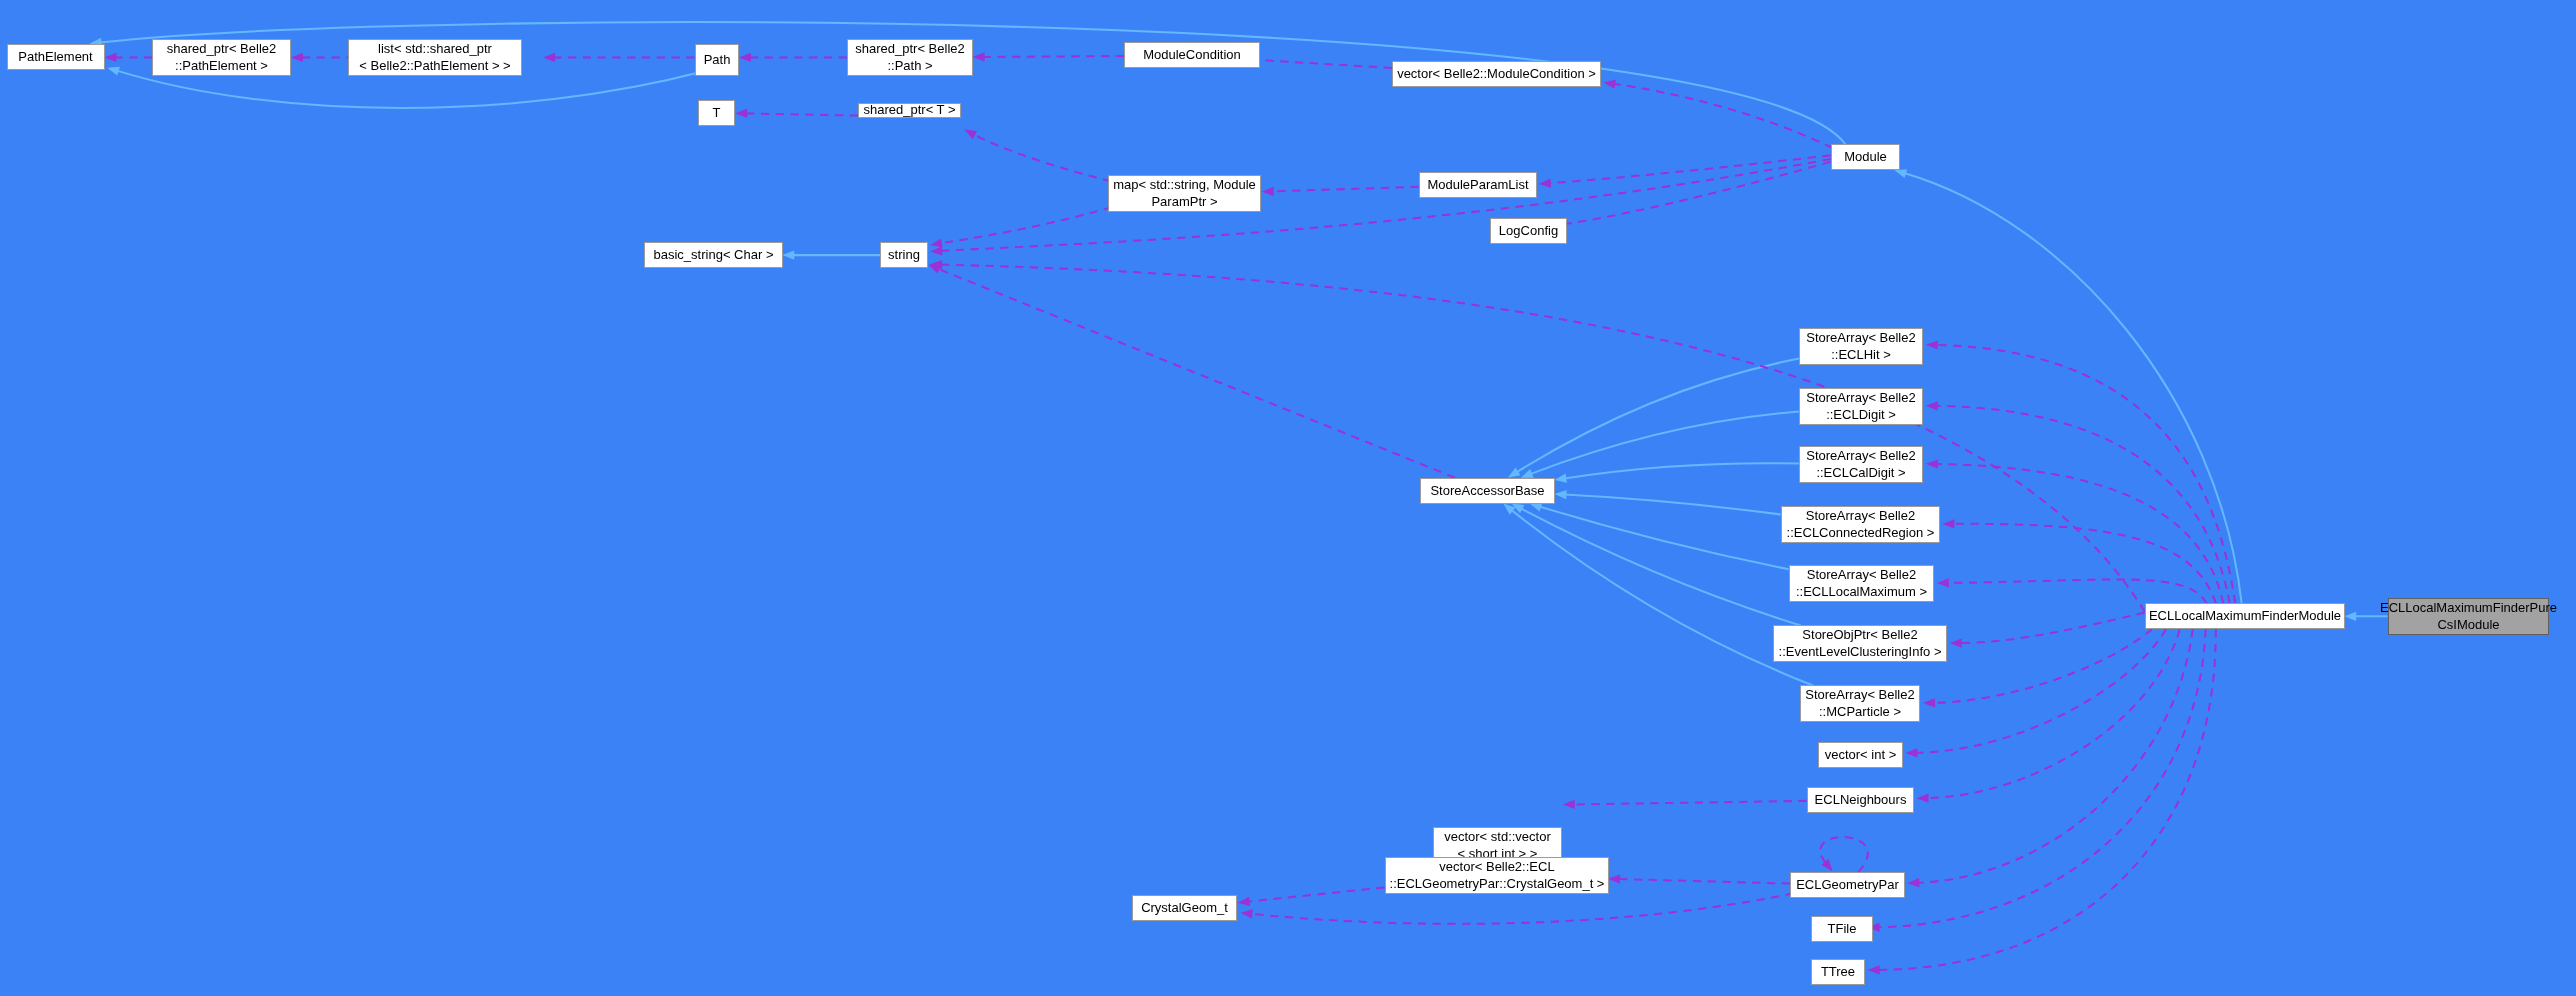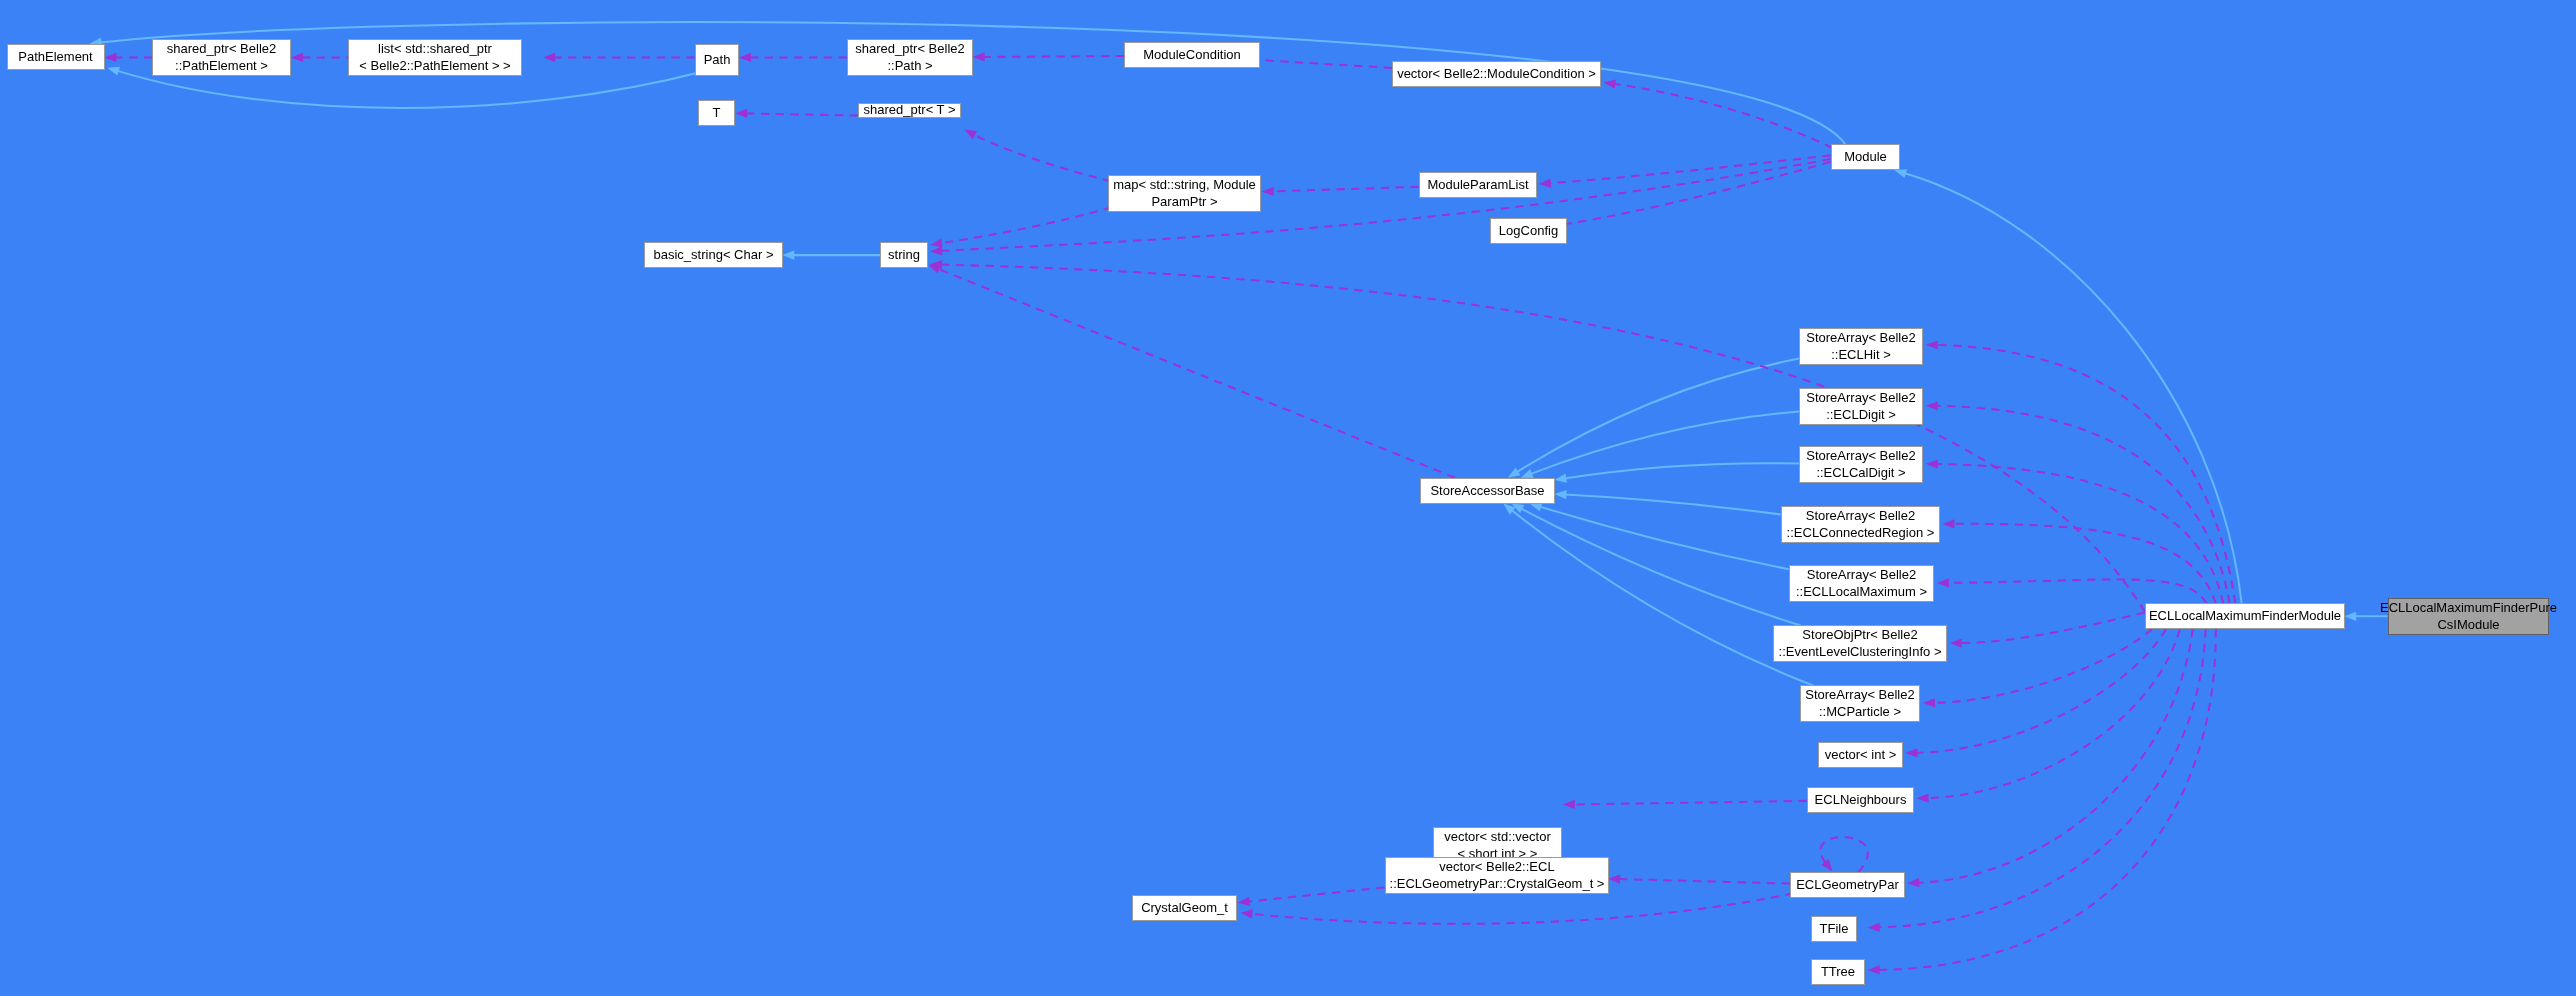--- a/index.html
+++ b/index.html
@@ -296,21 +296,21 @@
       <div class="node" style="left: 1385px; top: 857px; width: 224px; height: 37px;">
         <div class="nl">vector&lt; Belle2::ECL</div>
         <div class="nl">::ECLGeometryPar::CrystalGeom_t &gt;</div>
       </div>
       <div class="node" style="left: 1132px; top: 895px; width: 105px; height: 26px;">
         <div class="nl">CrystalGeom_t</div>
       </div>
       <div class="node" style="left: 1790px; top: 872px; width: 115px; height: 26px;">
         <div class="nl">ECLGeometryPar</div>
       </div>
-      <div class="node" style="left: 1811px; top: 916px; width: 46px; height: 26px;">
+      <div class="node" style="left: 1811px; top: 916px; width: 62px; height: 26px;">
         <div class="nl">TFile</div>
       </div>
       <div class="node" style="left: 1811px; top: 959px; width: 54px; height: 26px;">
         <div class="nl">TTree</div>
       </div>
       <div class="node" style="left: 2145px; top: 603px; width: 200px; height: 26px;">
         <div class="nl">ECLLocalMaximumFinderModule</div>
       </div>
       <div class="node hl" style="left: 2388px; top: 598px; width: 161px; height: 37px;">
         <div class="nl">ECLLocalMaximumFinderPure</div>

